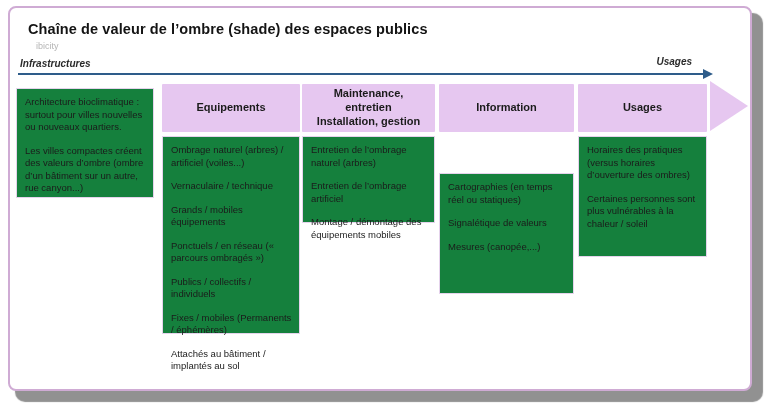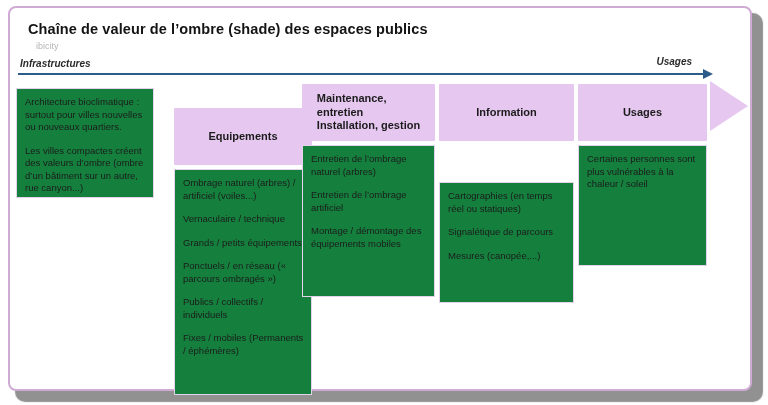--- a/index.html
+++ b/index.html
@@ -42,25 +42,25 @@
   }
   .axis-arrowhead{
     position:absolute; left:693px; top:61px;
     width:0; height:0;
     border-top:5px solid transparent;
     border-bottom:5px solid transparent;
     border-left:10px solid #2e5c8a;
   }
   .col{ position:absolute; top:76px; }
   .col-header{
-    height:57px;
+    height:48px;
     background:#e6c7f0;
     border-radius:1px;
     display:flex; align-items:center; justify-content:center;
-    text-align:left;
+    text-align:center;
     font-size:11px; font-weight:600; color:#1b1b1b;
     line-height:1.25;
     white-space:pre-line;
   }
   .col-box{
     margin-top:4px;
     background:#15803d;
     border:1px solid #e5d3ec;
     padding:7px 7px 5px 8px;
     box-sizing:border-box;
@@ -70,27 +70,27 @@
   .col-box p:last-child{ margin-bottom:0; }
   .big-arrow{
     position:absolute; left:700px; top:73px;
     width:0; height:0;
     border-top:25px solid transparent;
     border-bottom:25px solid transparent;
     border-left:38px solid #e6c7f0;
   }
   
   .col-1{ left:6px;   width:138px; }
-  .col-2{ left:164px; width:138px;margin-top:24px; }
+  .col-2{ left:152px; width:138px; }
   .col-3{ left:292px; width:133px; }
   .col-4{ left:429px; width:135px; }
   .col-5{ left:568px; width:129px; }
   .box-1{ height:110px; }
-  .box-2{ height:226px; }
-  .box-3{ height:152px; }
+  .box-2{ height:198px; }
+  .box-3{ height:87px; }
   .box-4{ height:121px;margin-top:41px; }
   .box-5{ height:121px; }
 </style>
 </head>
 <body>
 
 <div class="frame">
 
   <div class="title">Chaîne de valeur de l’ombre (shade) des espaces publics</div>
   <div class="subtitle">ibicity</div>
@@ -105,49 +105,51 @@
       <p>Architecture bioclimatique : surtout pour villes nouvelles ou nouveaux quartiers.</p>
       <p>Les villes compactes créent des valeurs d’ombre (ombre d’un bâtiment sur un autre, rue canyon...)</p>
     </div>
   </div>
 
   <div class="col col-2">
     <div class="col-header">Equipements</div>
     <div class="col-box box-2">
       <p>Ombrage naturel (arbres) / artificiel (voiles...)</p>
       <p>Vernaculaire / technique</p>
-      <p>Grands / petits équipements</p>
+      <p>Grands / mobiles équipements</p>
       <p>Ponctuels / en réseau (« parcours ombragés »)</p>
       <p>Publics / collectifs / individuels</p>
       <p>Fixes / mobiles (Permanents / éphémères)</p>
+      <p>Attachés au bâtiment / implantés au sol</p>
     </div>
   </div>
 
   <div class="col col-3">
     <div class="col-header">Maintenance,
 entretien
 Installation, gestion</div>
     <div class="col-box box-3">
       <p>Entretien de l’ombrage naturel (arbres)</p>
       <p>Entretien de l’ombrage artificiel</p>
       <p>Montage / démontage des équipements mobiles</p>
     </div>
   </div>
 
   <div class="col col-4">
     <div class="col-header">Information</div>
     <div class="col-box box-4">
       <p>Cartographies (en temps réel ou statiques)</p>
-      <p>Signalétique de parcours</p>
+      <p>Signalétique de valeurs</p>
       <p>Mesures (canopée,...)</p>
     </div>
   </div>
 
   <div class="col col-5">
     <div class="col-header">Usages</div>
     <div class="col-box box-5">
+      <p>Horaires des pratiques (versus horaires d’ouverture des ombres)</p>
       <p>Certaines personnes sont plus vulnérables à la chaleur / soleil</p>
     </div>
   </div>
 
   <div class="big-arrow"></div>
 
 </div>
 
 </body></html>

